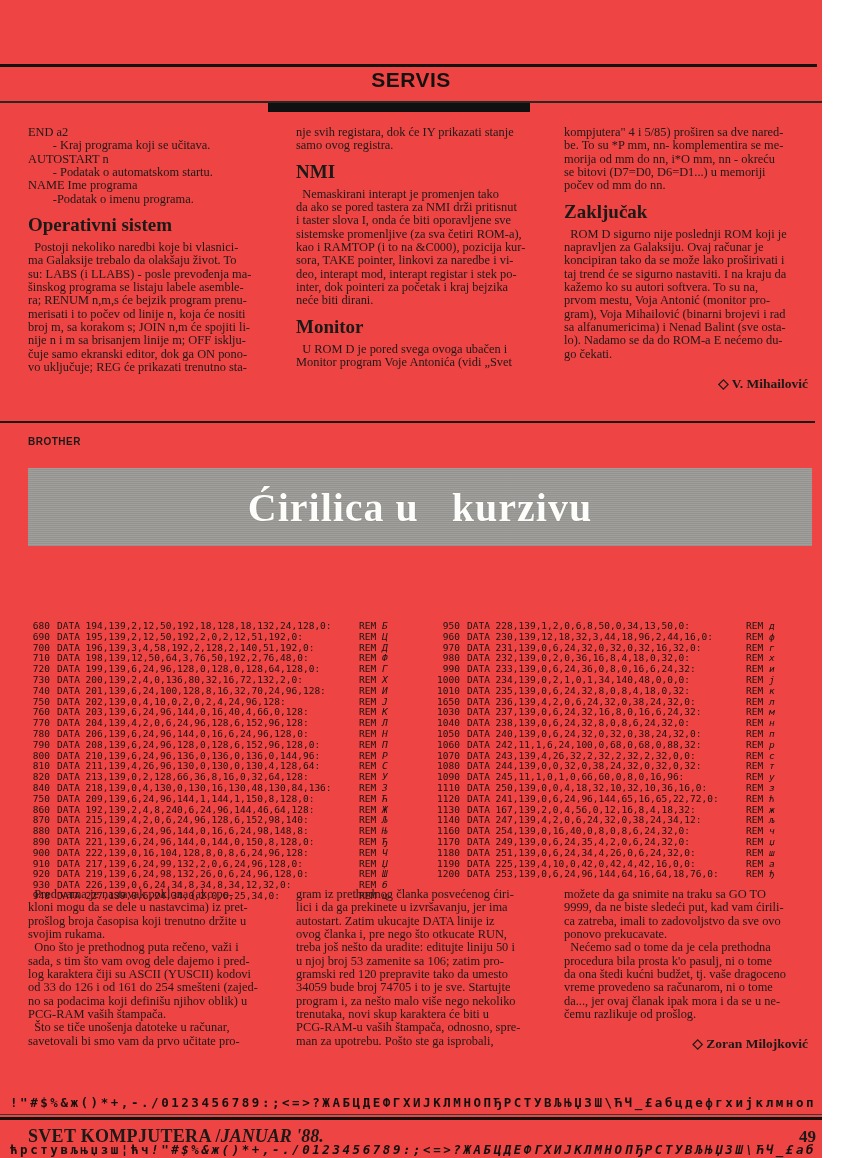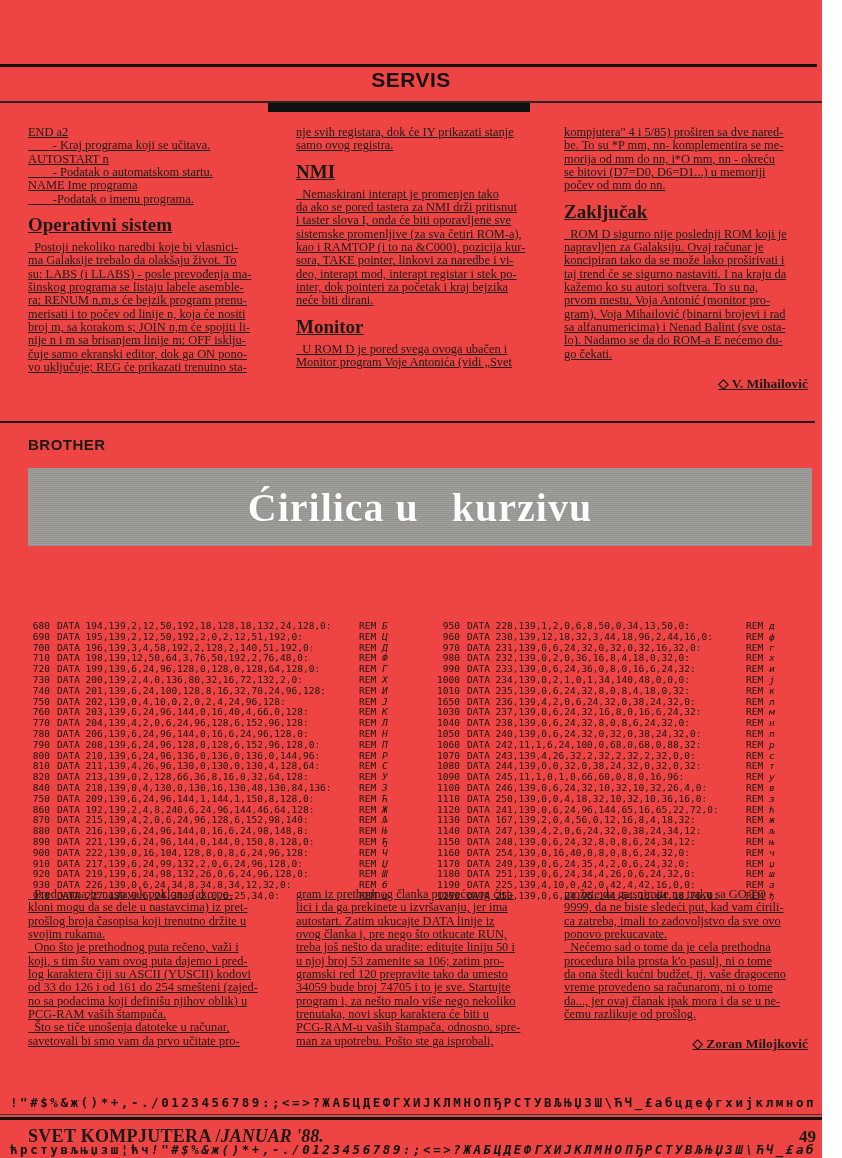--- a/index.html
+++ b/index.html
@@ -9,29 +9,29 @@
   .top-rule{position:absolute;top:64px;left:0;width:817px;height:3px;background:#141210;}
   .masthead{position:absolute;top:68px;left:0;width:100%;text-align:center;
             font-family:"Liberation Sans", sans-serif;font-weight:bold;font-size:21px;
             letter-spacing:.5px;color:#141210;}
   .head-thin-rule{position:absolute;top:101px;left:0;width:842px;height:2px;background:#2a2824;}
   .head-black-bar{position:absolute;top:103px;left:268px;width:262px;height:9px;background:#101010;}
   
   .cols{position:absolute;left:28px;width:786px;display:flex;gap:18px;}
   .top-section{top:126px;}
   .bottom-section{top:888px;}
-  .col{width:250px;text-decoration:underline;}
+  .col{width:250px;}
   .tl{white-space:pre-wrap;font-size:12.4px;line-height:13.35px;}
   h2.subhead{font-family:"Liberation Serif",serif;font-weight:bold;font-size:19px;
              margin:9px 0 6px 0;line-height:20px;}
   .sig{font-weight:bold;font-size:13.5px;text-align:right;margin-top:14px;padding-right:6px;}
   
   .mid-rule{position:absolute;top:421px;left:0;width:815px;height:2px;background:#1b1917;}
   .brother{position:absolute;top:436px;left:28px;font-family:"Liberation Sans",sans-serif;
-           font-weight:bold;font-size:15px;letter-spacing:.5px;}
+           font-weight:bold;font-size:10px;letter-spacing:.5px;}
   .banner{position:absolute;top:468px;left:28px;width:784px;height:78px;background:#9c9b98;
           background-image:repeating-linear-gradient(0deg,rgba(0,0,0,.05) 0 1px,rgba(255,255,255,.04) 1px 2px);
           display:flex;align-items:center;justify-content:center;}
   .banner-title{font-family:"Liberation Serif",serif;font-weight:bold;font-size:40px;color:#fdfdfb;
                 white-space:pre;letter-spacing:1px;text-shadow:0 0 1px rgba(0,0,0,.25);}
   
   .listing{position:absolute;top:584px;left:0;width:842px;height:300px;
            font-family:"DejaVu Sans Mono",monospace;font-size:9.5px;color:#16140f;}
   .listcol{position:absolute;top:0;margin-top:36px;}
   .listcol.lc-left{left:20px;width:405px;}
@@ -222,31 +222,29 @@
   <div class="lrow"><span class="ln">1050</span><span class="bd">DATA 240,139,0,6,24,32,0,32,0,38,24,32,0:</span><span class="rem"><span>REM</span> <span class="rchar">п</span></span></div>
 
   <div class="lrow"><span class="ln">1060</span><span class="bd">DATA 242,11,1,6,24,100,0,68,0,68,0,88,32:</span><span class="rem"><span>REM</span> <span class="rchar">р</span></span></div>
 
   <div class="lrow"><span class="ln">1070</span><span class="bd">DATA 243,139,4,26,32,2,32,2,32,2,32,0,0:</span><span class="rem"><span>REM</span> <span class="rchar">с</span></span></div>
 
   <div class="lrow"><span class="ln">1080</span><span class="bd">DATA 244,139,0,0,32,0,38,24,32,0,32,0,32:</span><span class="rem"><span>REM</span> <span class="rchar">т</span></span></div>
 
   <div class="lrow"><span class="ln">1090</span><span class="bd">DATA 245,11,1,0,1,0,66,60,0,8,0,16,96:</span><span class="rem"><span>REM</span> <span class="rchar">у</span></span></div>
 
-  <div class="lrow"><span class="ln">1100</span><span class="bd">DATA 246,139,0,6,24,32,10,32,10,32,26,4,0:</span><span class="rem"><span>REM</span> <span class="rchar">в</span></span></div>
 
   <div class="lrow"><span class="ln">1110</span><span class="bd">DATA 250,139,0,0,4,18,32,10,32,10,36,16,0:</span><span class="rem"><span>REM</span> <span class="rchar">з</span></span></div>
 
   <div class="lrow"><span class="ln">1120</span><span class="bd">DATA 241,139,0,6,24,96,144,65,16,65,22,72,0:</span><span class="rem"><span>REM</span> <span class="rchar">ћ</span></span></div>
 
   <div class="lrow"><span class="ln">1130</span><span class="bd">DATA 167,139,2,0,4,56,0,12,16,8,4,18,32:</span><span class="rem"><span>REM</span> <span class="rchar">ж</span></span></div>
 
   <div class="lrow"><span class="ln">1140</span><span class="bd">DATA 247,139,4,2,0,6,24,32,0,38,24,34,12:</span><span class="rem"><span>REM</span> <span class="rchar">љ</span></span></div>
 
-  <div class="lrow"><span class="ln">1150</span><span class="bd">DATA 248,139,0,6,24,32,8,0,8,6,24,34,12:</span><span class="rem"><span>REM</span> <span class="rchar">њ</span></span></div>
 
   <div class="lrow"><span class="ln">1160</span><span class="bd">DATA 254,139,0,16,40,0,8,0,8,6,24,32,0:</span><span class="rem"><span>REM</span> <span class="rchar">ч</span></span></div>
 
   <div class="lrow"><span class="ln">1170</span><span class="bd">DATA 249,139,0,6,24,35,4,2,0,6,24,32,0:</span><span class="rem"><span>REM</span> <span class="rchar">џ</span></span></div>
 
   <div class="lrow"><span class="ln">1180</span><span class="bd">DATA 251,139,0,6,24,34,4,26,0,6,24,32,0:</span><span class="rem"><span>REM</span> <span class="rchar">ш</span></span></div>
 
   <div class="lrow"><span class="ln">1190</span><span class="bd">DATA 225,139,4,10,0,42,0,42,4,42,16,0,0:</span><span class="rem"><span>REM</span> <span class="rchar">а</span></span></div>
 
   <div class="lrow"><span class="ln">1200</span><span class="bd">DATA 253,139,0,6,24,96,144,64,16,64,18,76,0:</span><span class="rem"><span>REM</span> <span class="rchar">ђ</span></span></div>
@@ -254,21 +252,21 @@
   </section>
 
   <section class="cols bottom-section">
     <div class="col">
       <div>
           <div class="tl">  Pred vama je nastavak poklona (ako po-</div>
           <div class="tl">kloni mogu da se dele u nastavcima) iz pret-</div>
           <div class="tl">prošlog broja časopisa koji trenutno držite u</div>
           <div class="tl">svojim rukama.</div>
           <div class="tl">  Ono što je prethodnog puta rečeno, važi i</div>
-          <div class="tl">koji, s tim što vam ovog puta dajemo i pred-</div>
+          <div class="tl">sada, s tim što vam ovog dele dajemo i pred-</div>
           <div class="tl">log karaktera čiji su ASCII (YUSCII) kodovi</div>
           <div class="tl">od 33 do 126 i od 161 do 254 smešteni (zajed-</div>
           <div class="tl">no sa podacima koji definišu njihov oblik) u</div>
           <div class="tl">PCG-RAM vaših štampača.</div>
           <div class="tl">  Što se tiče unošenja datoteke u računar,</div>
           <div class="tl">savetovali bi smo vam da prvo učitate pro-</div>
         </div>
     </div>
     <div class="col">
       <div>

